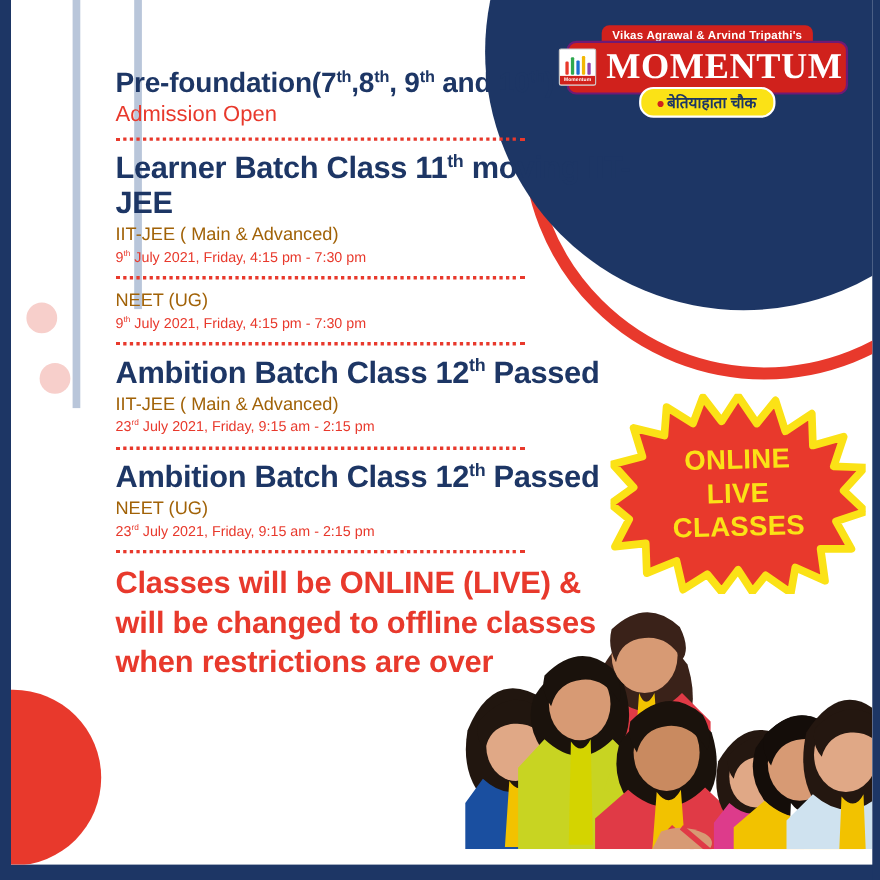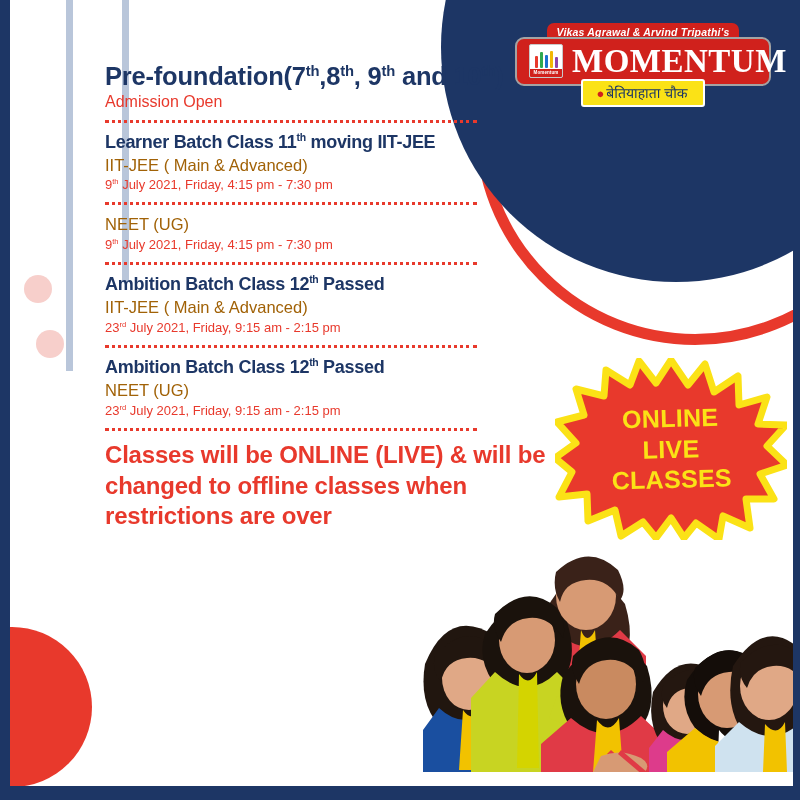--- a/index.html
+++ b/index.html
@@ -45,31 +45,31 @@
   }
   .dot.a{left:26px;top:330px;}
   .dot.b{left:14px;top:275px;}
 
   
   .logo{
     position:absolute;top:22px;right:22px;z-index:6;
     width:256px;text-align:center;
   }
   .logo-byline{
-    font-size:10.5px;font-style:italic;font-weight:bold;
+    font-size:10.5px;font-weight:bold;
     color:#ffffff;letter-spacing:.2px;
     background:#d0211c;border-radius:7px 7px 0 0;
     padding:3px 10px 2px 10px;display:inline-block;
     position:relative;z-index:2;
   }
   .logo-main{
     position:relative;background:#d0211c;border-radius:9px;
     margin-top:-3px;padding:5px 24px 6px 12px;
-    display:flex;align-items:center;gap:9px;
-    border:2px solid #a3a3a3;z-index:3;
+    display:flex;align-items:center;justify-content:center;gap:9px;
+    border:2px solid #701a75;z-index:3;
   }
   .logo-emblem{
     width:32px;height:32px;background:#ffffff;border:1px solid #c9c9c9;
     border-radius:2px;flex:0 0 auto;position:relative;overflow:hidden;
   }
   .logo-emblem .fig{position:absolute;bottom:9px;width:3px;border-radius:1px;}
   .logo-emblem .f1{left:5px;height:12px;background:#e8392c;}
   .logo-emblem .f2{left:10px;height:16px;background:#2fa84f;}
   .logo-emblem .f3{left:15px;height:13px;background:#1d6fd0;}
   .logo-emblem .f4{left:20px;height:17px;background:#f2b705;}
@@ -80,55 +80,55 @@
     font-weight:bold;letter-spacing:.1px;
   }
   .logo-word{
     font-family:"Liberation Serif","DejaVu Serif",serif;
     font-weight:bold;font-size:33px;line-height:1;
     color:#ffffff;letter-spacing:.5px;white-space:nowrap;
   }
   .logo-locwrap{margin-top:-7px;position:relative;z-index:4;}
   .logo-loc{
     display:inline-block;background:#fbe216;color:#1d3665;
-    font-size:14px;font-weight:normal;border-radius:3px;
+    font-size:14px;font-weight:bold;border-radius:13px;
     padding:2px 15px 3px 13px;white-space:nowrap;
     border:2px solid #ffffff;
   }
   .pin{color:#d0211c;font-size:13px;margin-right:2px;}
 
   
   .content{
     position:absolute;left:95px;top:62px;width:470px;z-index:5;
   }
   .h-main{
     color:#1d3665;font-size:25.5px;font-weight:bold;
     line-height:1.12;letter-spacing:-.2px;
   }
   .h-sub-red{
-    color:#e8392c;font-size:16px;line-height:1.2;margin-top:1px;
+    color:#e8392c;font-size:20px;line-height:1.2;margin-top:1px;
   }
   sup{font-size:.58em;vertical-align:super;line-height:0;}
   .sep{
     height:0;margin:9px 0 9px 0;width:372px;
     border-top:3px dotted #e8392c;
   }
   .entry{margin:0;}
   .e-title{
-    color:#1d3665;font-size:18px;font-weight:bold;
+    color:#1d3665;font-size:28px;font-weight:bold;
     line-height:1.16;letter-spacing:-.3px;
   }
   .e-sub{
     color:#a16207;font-size:16.5px;line-height:1.25;margin-top:2px;
   }
   .e-date{
     color:#e8392c;font-size:13px;line-height:1.25;margin-top:2px;
   }
   .closing{
-    color:#e8392c;font-size:24px;font-weight:bold;
+    color:#e8392c;font-size:28px;font-weight:bold;
     line-height:1.28;margin-top:3px;letter-spacing:-.2px;
   }
 
   
   .burst{
     position:absolute;left:545px;top:358px;width:232px;height:182px;z-index:6;
   }
   .burst svg{display:block;width:100%;height:100%;}
   .burst-text{
     position:absolute;inset:0;display:flex;flex-direction:column;

